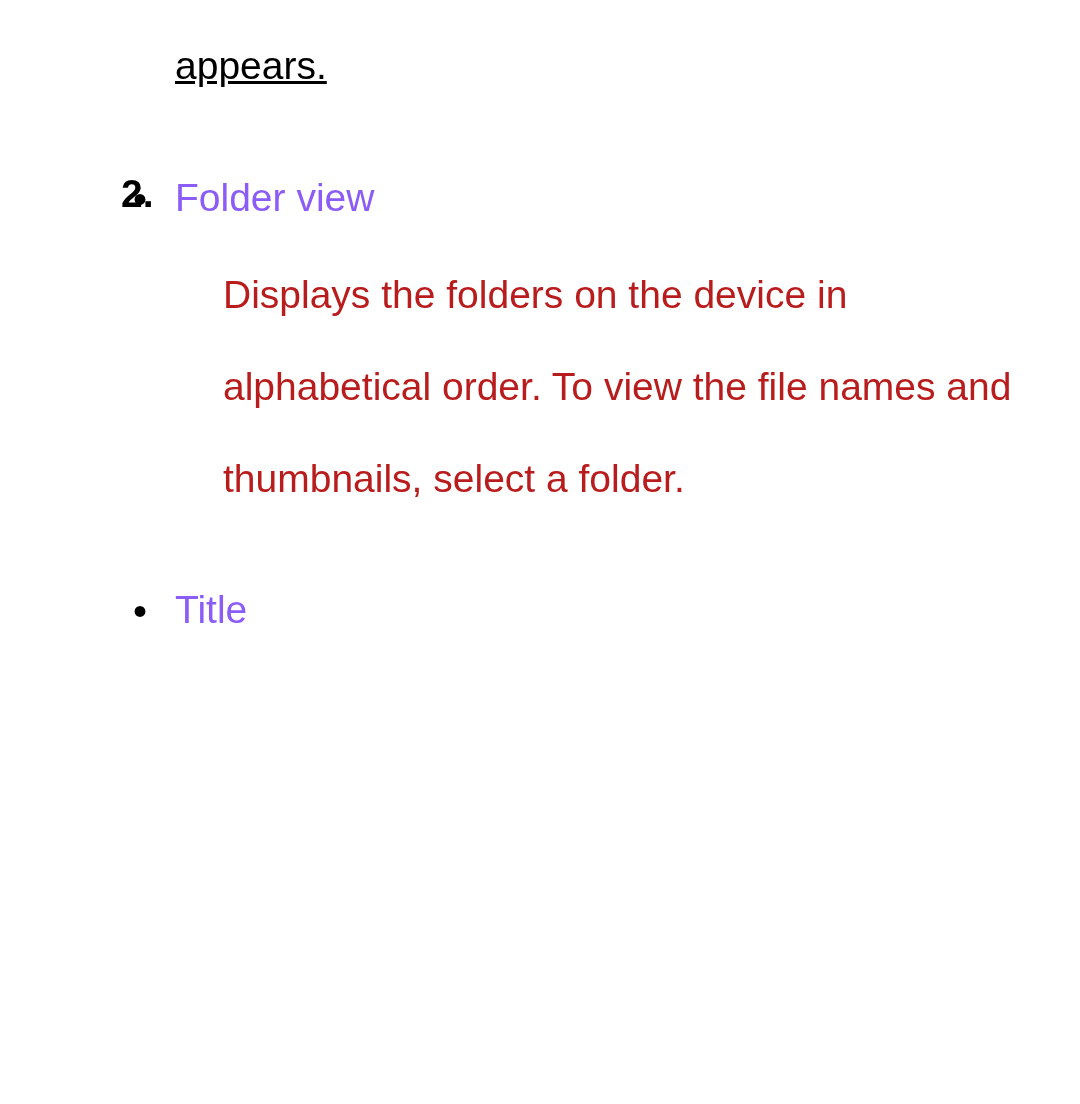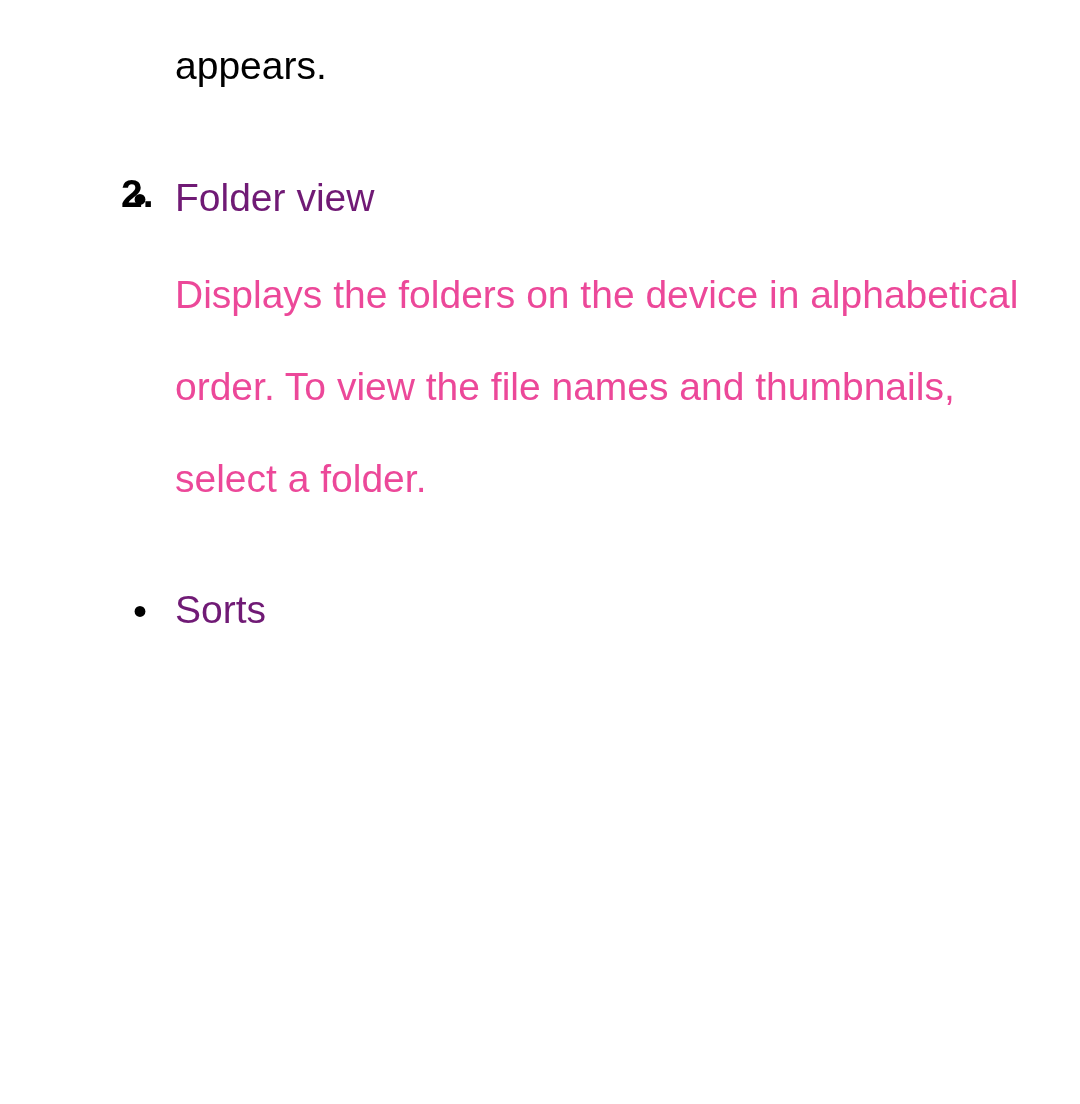--- a/index.html
+++ b/index.html
@@ -15,20 +15,21 @@
       background: #fff;
       width: 1080px;
       height: 1104px;
       padding-left: 175px;
       padding-right: 60px;
       padding-top: 20px;
       overflow: hidden;
     }
     .fragment-line {
       margin-bottom: 36px;
+      text-decoration: underline;
     }
     .numbered-item {
       position: relative;
       margin-bottom: 40px;
     }
     .numbered-item .marker {
       position: absolute;
       left: -54px;
       top: 0;
       font-weight: bold;
@@ -37,25 +38,26 @@
       position: relative;
       margin-bottom: 40px;
     }
     .bulleted-item .bullet {
       position: absolute;
       left: -42px;
       top: 0;
       font-size: 40px;
     }
     .accent {
-      color: #701a75;
+      color: #8b5cf6;
     }
     .desc {
-      color: #ec4899;
+      color: #b91c1c;
       margin-top: 6px;
+      margin-left: 48px;
     }
   </style>
 </head>
 <body>
 
 <div class="fragment-line">
   <span>appears.</span>
 </div>
 
 <div class="numbered-item">
@@ -63,14 +65,14 @@
 </div>
 
 <div class="bulleted-item">
   <span class="bullet">•</span>
   <div class="accent">Folder view</div>
   <div class="desc">Displays the folders on the device in alphabetical order. To view the file names and thumbnails, select a folder.</div>
 </div>
 
 <div class="bulleted-item">
   <span class="bullet">•</span>
-  <div class="accent">Sorts</div>
+  <div class="accent">Title</div>
 </div>
 
 </body></html>

